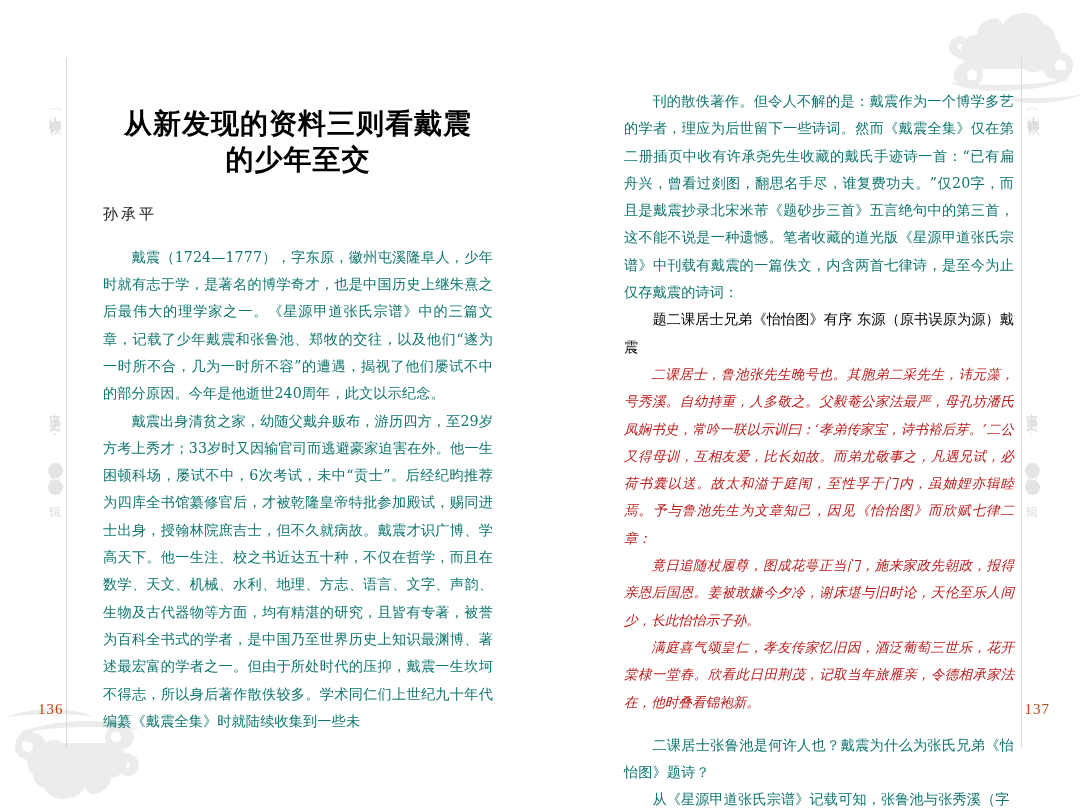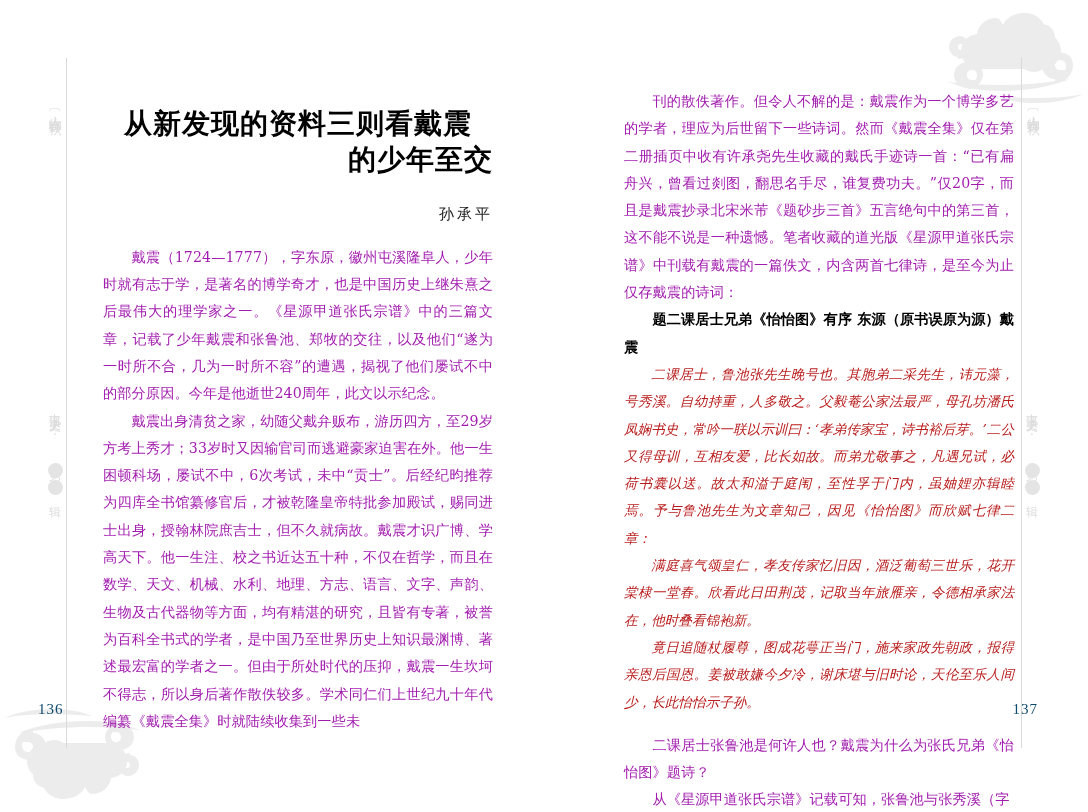--- a/index.html
+++ b/index.html
@@ -87,75 +87,75 @@
     font-size: 10px;
     margin: 1px 0;
   }
 
   
   .folio {
     position: absolute;
     bottom: 94px;
     font-family: "Liberation Serif", "DejaVu Serif", serif;
     font-size: 15px;
-    color: #0c4a6e;
+    color: #c2410c;
     letter-spacing: 1px;
   }
   .page-left  .folio { left: 38px; }
-  .page-right .folio { right: 50px; }
+  .page-right .folio { right: 38px; }
 
   
   .col {
     position: absolute;
     width: 390px;
   }
   .page-left  .col { left: 103px; top: 106px; }
   .page-right .col { left: 80px;  top: 88px;  }
 
   
   .article-title {
     margin: 0 0 18px 0;
     font-family: "DejaVu Serif", "Liberation Serif", serif;
     font-weight: bold;
     font-size: 28px;
     line-height: 1.30;
     text-align: center;
     letter-spacing: 1px;
     color: #000000;
   }
-  .article-title .line2 { display: block; text-align: right; }
+  .article-title .line2 { display: block; }
   .article-byline {
     margin: 26px 0 0 0;
-    text-align: right;
+    text-align: left;
     font-size: 15px;
     letter-spacing: 3px;
     color: #1a1a1a;
   }
 
   
   .body-block { margin-top: 20px; }
 
   p.para {
     margin: 0;
     font-size: 14.2px;
     line-height: 27.3px;
     text-align: justify;
     text-justify: inter-ideograph;
     text-indent: 2em;
     letter-spacing: 0.1px;
-    color: #a21caf;
+    color: #0f766e;
   }
   p.para.first { text-indent: 2em; }
 
   
   p.poem-head {
     margin: 0;
     font-size: 14.2px;
     line-height: 27.3px;
-    font-weight: bold;
+    font-weight: normal;
     text-align: justify;
     text-justify: inter-ideograph;
     text-indent: 2em;
     color: #000000;
   }
 
   
   p.quote {
     margin: 0;
     font-size: 13.6px;
@@ -244,22 +244,22 @@
 
     <div class="folio">137</div>
 
     <div class="col">
 
       <p class="para">刊的散佚著作。但令人不解的是：戴震作为一个博学多艺的学者，理应为后世留下一些诗词。然而《戴震全集》仅在第二册插页中收有许承尧先生收藏的戴氏手迹诗一首：“已有扁舟兴，曾看过剡图，翻思名手尽，谁复费功夫。”仅20字，而且是戴震抄录北宋米芾《题砂步三首》五言绝句中的第三首，这不能不说是一种遗憾。笔者收藏的道光版《星源甲道张氏宗谱》中刊载有戴震的一篇佚文，内含两首七律诗，是至今为止仅存戴震的诗词：</p>
 
       <p class="poem-head">题二课居士兄弟《怡怡图》有序 东源（原书误原为源）戴震</p>
 
       <p class="quote">二课居士，鲁池张先生晚号也。其胞弟二采先生，讳元藻，号秀溪。自幼持重，人多敬之。父毅菴公家法最严，母孔坊潘氏凤娴书史，常吟一联以示训曰：‘孝弟传家宝，诗书裕后芽。’二公又得母训，互相友爱，比长如故。而弟尤敬事之，凡遇兄试，必荷书囊以送。故太和溢于庭闱，至性孚于门内，虽妯娌亦辑睦焉。予与鲁池先生为文章知己，因见《怡怡图》而欣赋七律二章：</p>
+      <p class="quote">竟日追随杖履尊，图成花萼正当门，施来家政先朝政，报得亲恩后国恩。姜被敢嫌今夕冷，谢床堪与旧时论，天伦至乐人间少，长此怡怡示子孙。</p>
       <p class="quote">满庭喜气颂皇仁，孝友传家忆旧因，酒泛葡萄三世乐，花开棠棣一堂春。欣看此日田荆茂，记取当年旅雁亲，令德相承家法在，他时叠看锦袍新。</p>
-      <p class="quote">竟日追随杖履尊，图成花萼正当门，施来家政先朝政，报得亲恩后国恩。姜被敢嫌今夕冷，谢床堪与旧时论，天伦至乐人间少，长此怡怡示子孙。</p>
 
       <div class="right-tail">
         <p class="para">二课居士张鲁池是何许人也？戴震为什么为张氏兄弟《怡怡图》题诗？</p>
         <p class="para">从《星源甲道张氏宗谱》记载可知，张鲁池与张秀溪（字</p>
       </div>
 
     </div>
   </div>
 
 </div>

